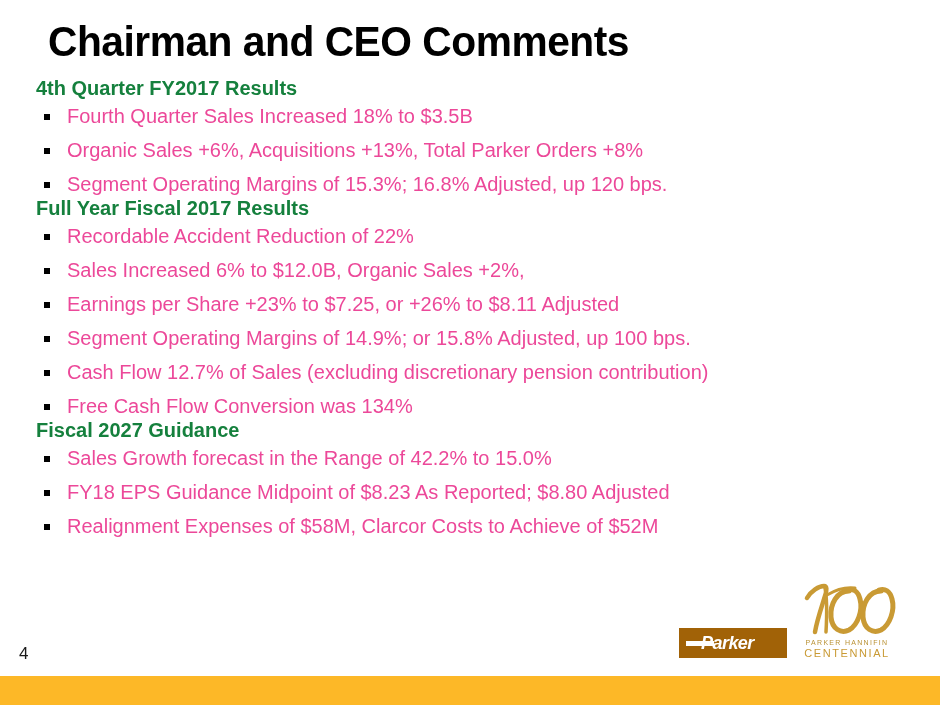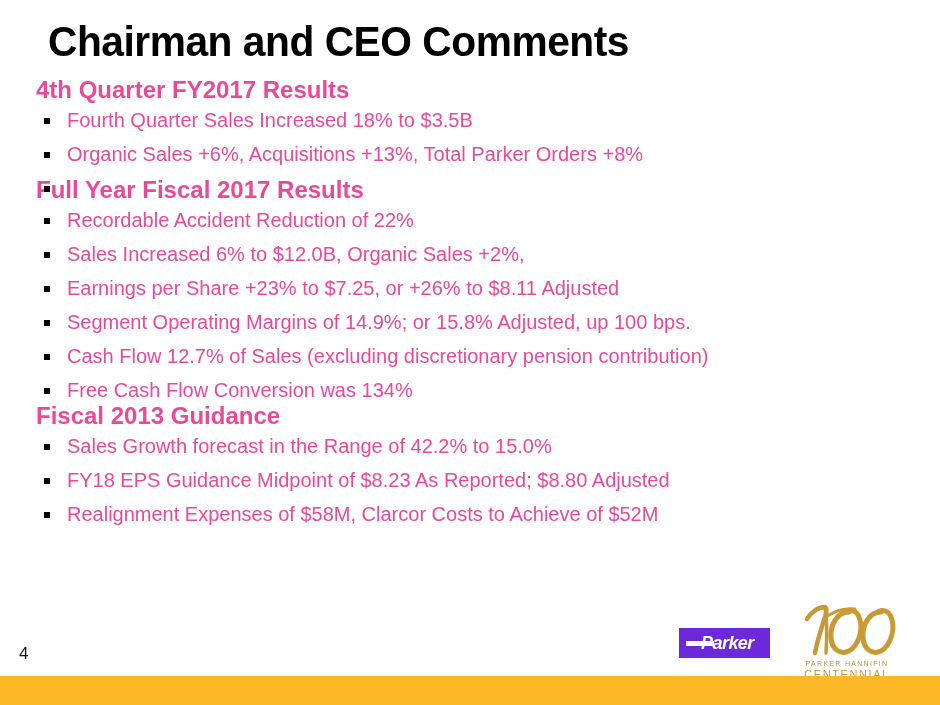--- a/index.html
+++ b/index.html
@@ -46,22 +46,22 @@
 
   .section {
     margin: 0;
     padding: 0;
   }
   .section + .section {
     margin-top: 4px;
   }
 
   .section-heading {
-    color: #ec4899;
-    font-size: 24px;
+    color: #15803d;
+    font-size: 20px;
     font-weight: bold;
     line-height: 1.0;
     margin: 0 0 8px 0;
     padding: 0;
     white-space: nowrap;
   }
 
   .bullet-list {
     list-style: none;
     margin: 0;
@@ -101,23 +101,23 @@
     font-size: 17px;
     color: #1a1a1a;
     line-height: 1;
   }
 
   
   .parker-logo {
     position: absolute;
     left: 679px;
     top: 628px;
-    width: 91px;
+    width: 108px;
     height: 30px;
-    background: #6d28d9;
+    background: #a16207;
     overflow: hidden;
   }
   .parker-bar {
     position: absolute;
     left: 7px;
     top: 13px;
     width: 28px;
     height: 5px;
     background: #ffffff;
   }
@@ -132,21 +132,21 @@
     letter-spacing: -0.6px;
     line-height: 22px;
     transform: scaleX(0.95);
     transform-origin: left top;
   }
 
   
   .centennial-logo {
     position: absolute;
     left: 797px;
-    top: 603px;
+    top: 582px;
     width: 100px;
     height: 80px;
   }
   .centennial-mark {
     position: absolute;
     left: 0;
     top: 0;
     width: 100px;
     height: 56px;
   }
@@ -191,35 +191,36 @@
   <div class="slide-title">Chairman and CEO Comments</div>
 
   <div class="content">
 
   <div class="section">
         <div class="section-heading">4th Quarter FY2017 Results</div>
         <ul class="bullet-list">
           <li class="bullet-item"><span class="bullet-marker"></span><span class="bullet-text">Fourth Quarter Sales Increased 18% to $3.5B</span></li>
           <li class="bullet-item"><span class="bullet-marker"></span><span class="bullet-text">Organic Sales +6%, Acquisitions +13%, Total Parker Orders +8%</span></li>
           <li class="bullet-item"><span class="bullet-marker"></span></li>
+          <li class="bullet-item"><span class="bullet-marker"></span><span class="bullet-text">Segment Operating Margins of 15.3%; 16.8% Adjusted, up 120 bps.</span></li>
         </ul>
       </div>
       <div class="section">
         <div class="section-heading">Full Year Fiscal 2017 Results</div>
         <ul class="bullet-list">
           <li class="bullet-item"><span class="bullet-marker"></span><span class="bullet-text">Recordable Accident Reduction of 22%</span></li>
           <li class="bullet-item"><span class="bullet-marker"></span><span class="bullet-text">Sales Increased 6% to $12.0B, Organic Sales +2%,</span></li>
           <li class="bullet-item"><span class="bullet-marker"></span><span class="bullet-text">Earnings per Share +23% to $7.25, or +26% to $8.11 Adjusted</span></li>
           <li class="bullet-item"><span class="bullet-marker"></span><span class="bullet-text">Segment Operating Margins of 14.9%; or 15.8% Adjusted, up 100 bps.</span></li>
           <li class="bullet-item"><span class="bullet-marker"></span><span class="bullet-text">Cash Flow 12.7% of Sales (excluding discretionary pension contribution)</span></li>
           <li class="bullet-item"><span class="bullet-marker"></span><span class="bullet-text">Free Cash Flow Conversion was 134%</span></li>
         </ul>
       </div>
       <div class="section">
-        <div class="section-heading">Fiscal 2013 Guidance</div>
+        <div class="section-heading">Fiscal 2027 Guidance</div>
         <ul class="bullet-list">
           <li class="bullet-item"><span class="bullet-marker"></span><span class="bullet-text">Sales Growth forecast in the Range of 42.2% to 15.0%</span></li>
           <li class="bullet-item"><span class="bullet-marker"></span><span class="bullet-text">FY18 EPS Guidance Midpoint of $8.23 As Reported; $8.80 Adjusted</span></li>
           <li class="bullet-item"><span class="bullet-marker"></span><span class="bullet-text">Realignment Expenses of $58M, Clarcor Costs to Achieve of $52M</span></li>
         </ul>
       </div>
     </div>
 
   <div class="page-number">4</div>
 

